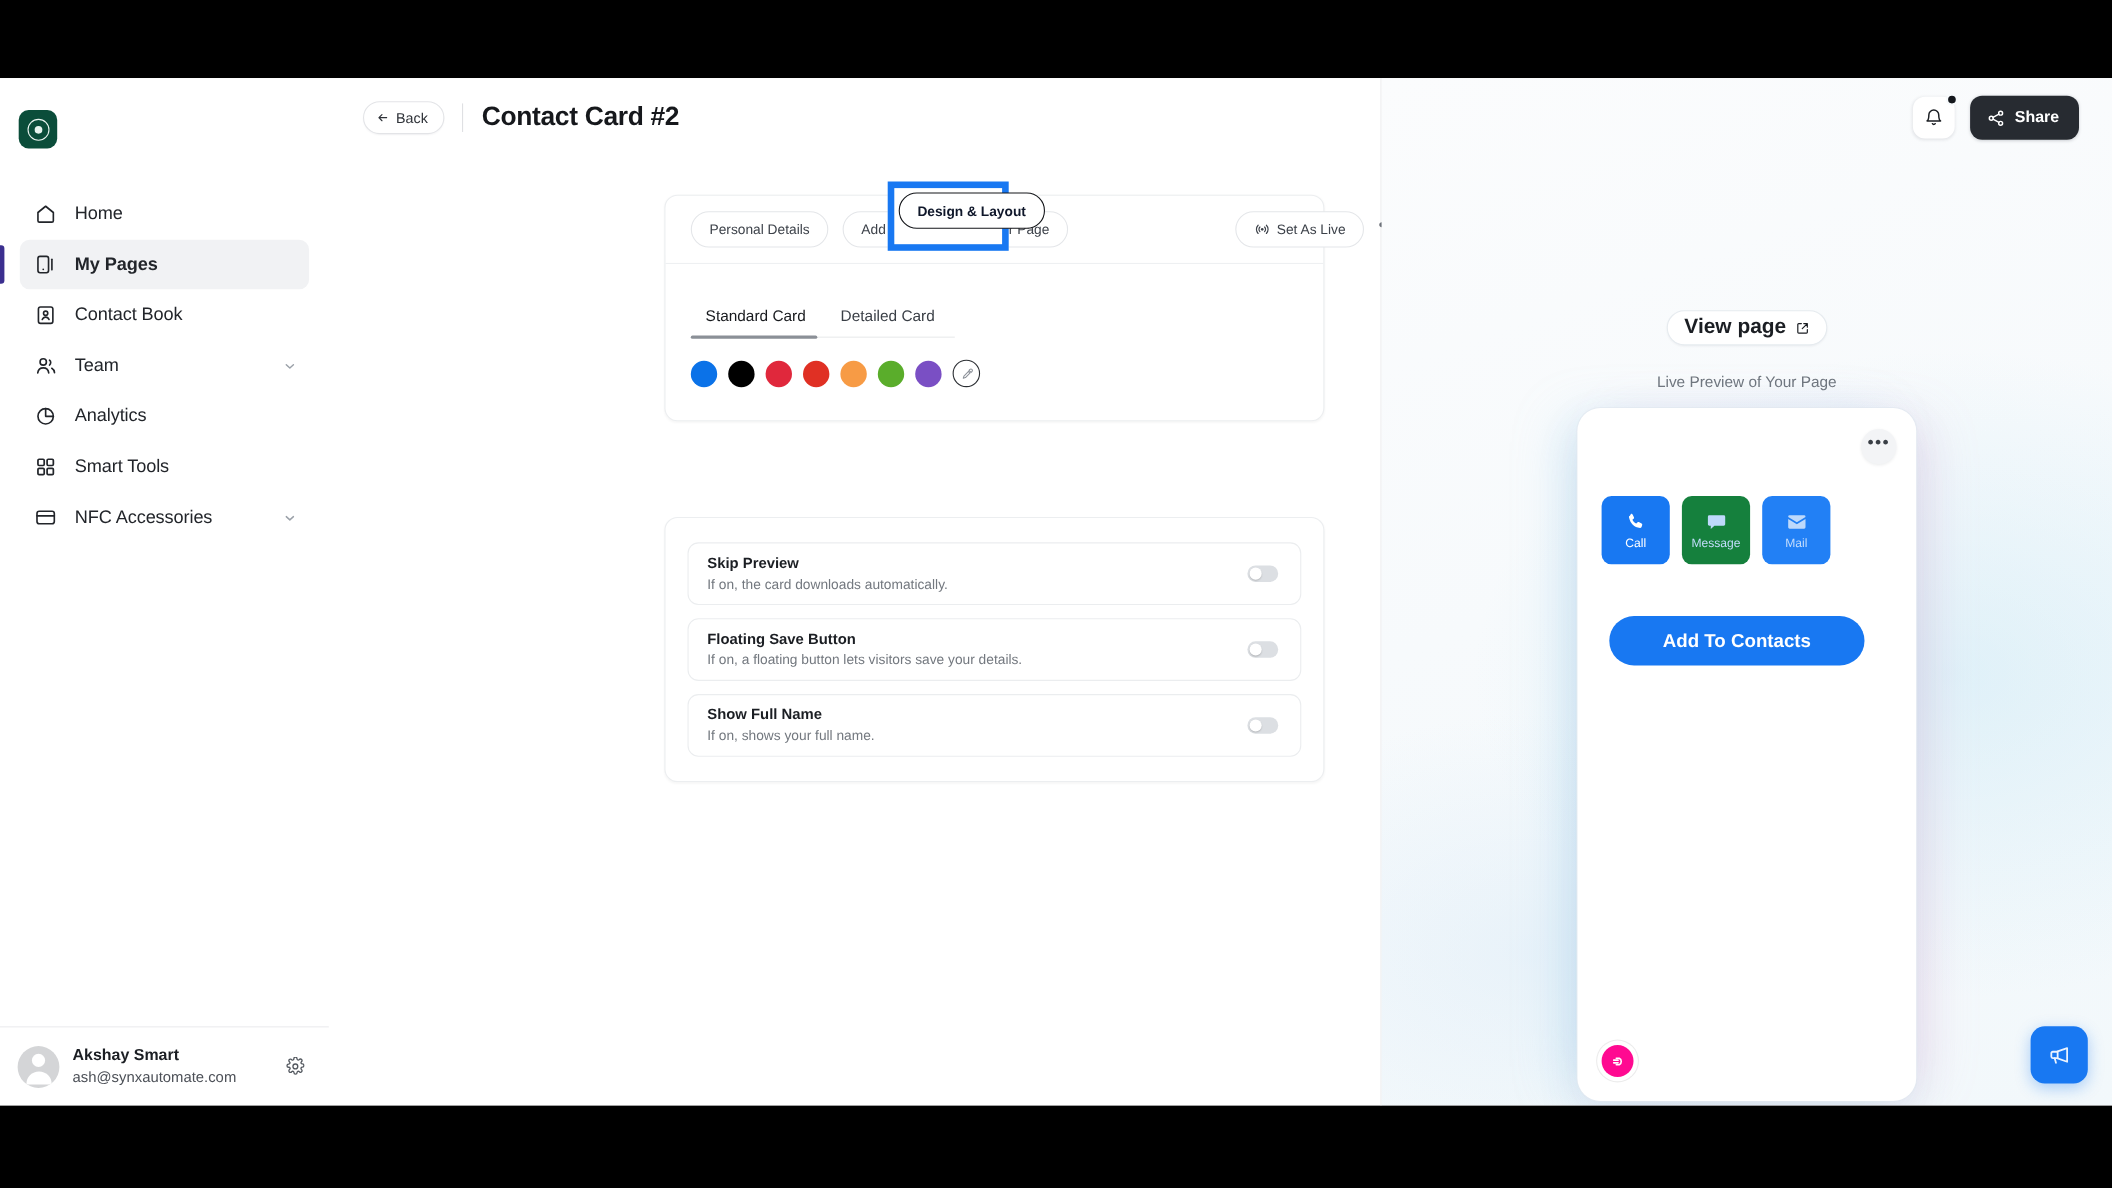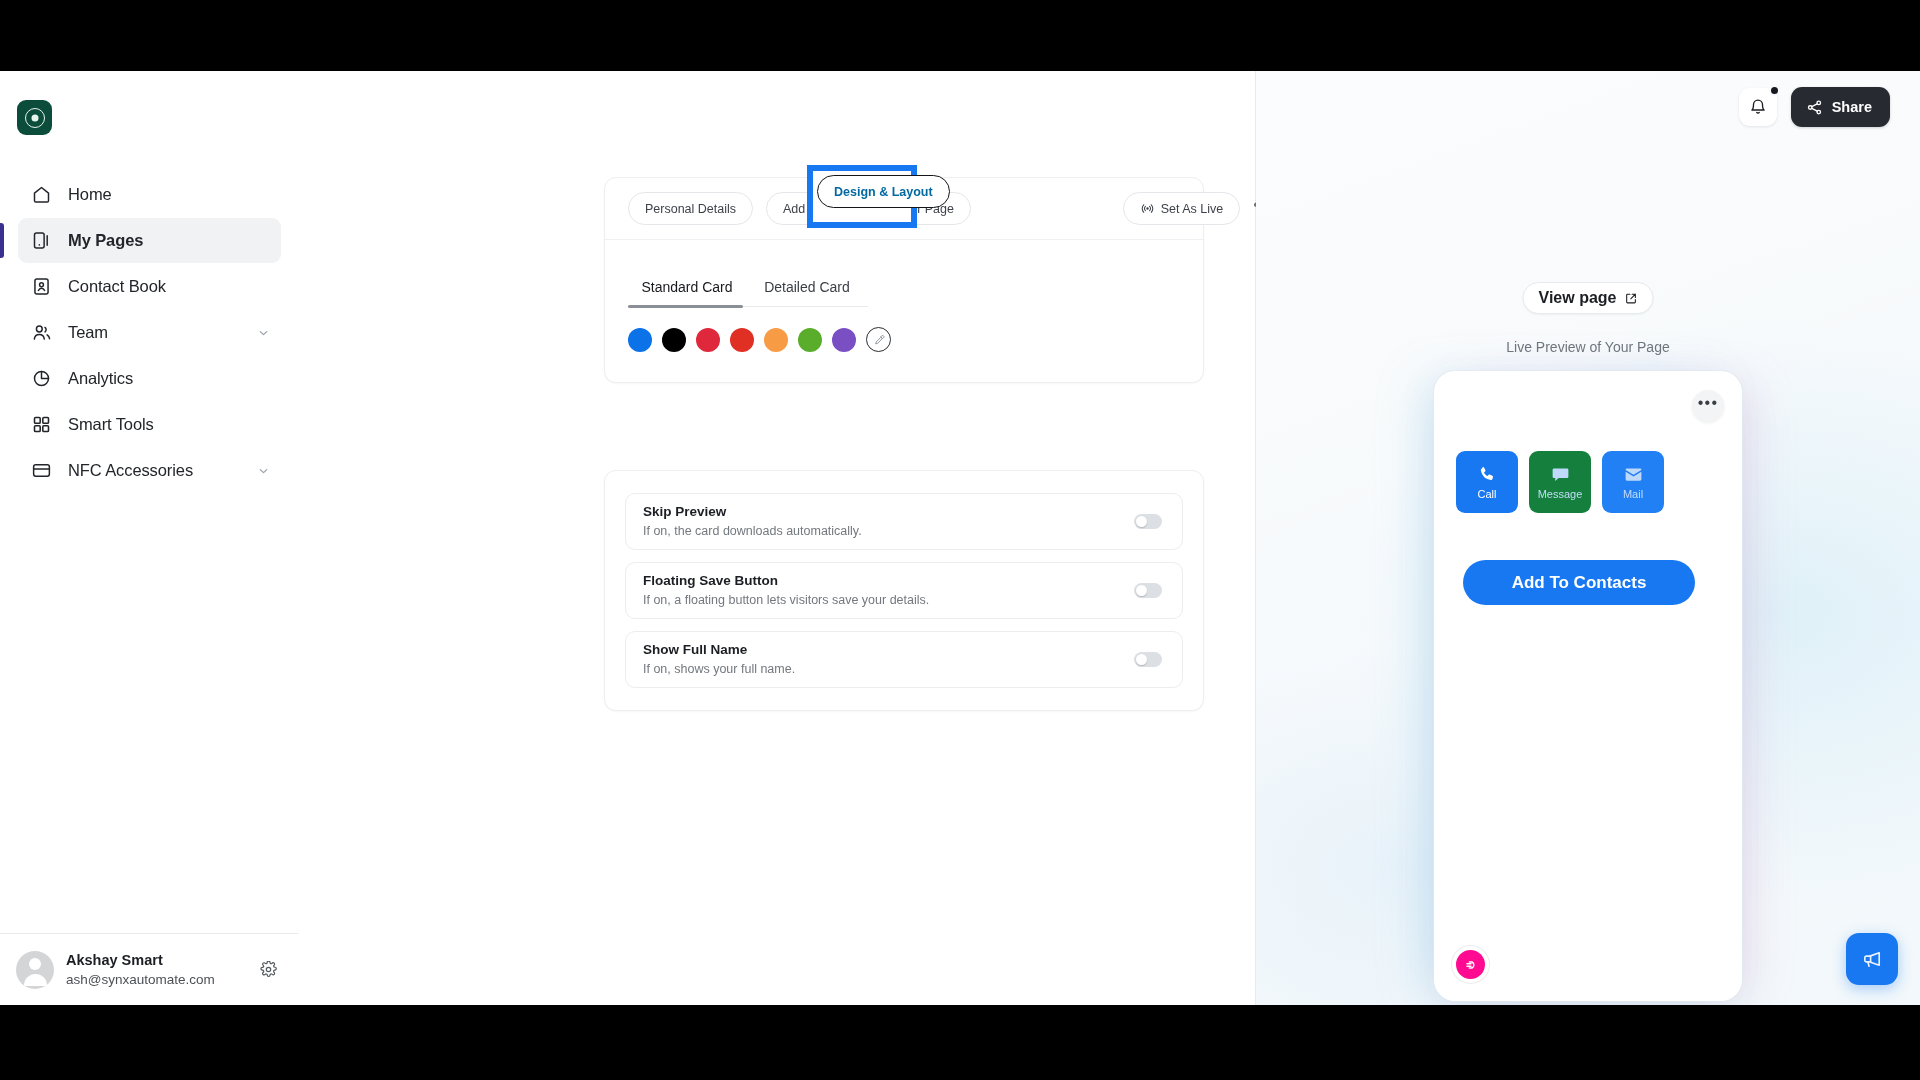--- a/index.html
+++ b/index.html
@@ -182,21 +182,21 @@
     border-radius: 17px;
     background: #fff;
     display: flex; align-items: center; justify-content: center;
     padding: 0 16px;
     font-size: 12.5px; color: #3d424a;
     white-space: nowrap;
     cursor: pointer;
   }
   .pill.selected {
     border: 1.6px solid #14161a;
-    color: #0369a1;
+    color: #0f172a;
     font-weight: 700;
   }
   .pill .live-ico { width: 15px; height: 15px; margin-right: 6px; color:#3d424a; }
   #tab-highlight {
     position: absolute;
     left: 202px; top: -13px;
     width: 110px; height: 63px;
     border: 6px solid #1878f2;
     background: #fff;
     z-index: 2;
@@ -345,21 +345,21 @@
     position: absolute;
     left: 50%; transform: translateX(-50%);
     top: 211px;
     height: 32px;
     background: #fff;
     border: 1px solid #e6ebef;
     border-radius: 17px;
     display: flex; align-items: center;
     padding: 0 15px;
     gap: 8px;
-    font-size: 16px; font-weight: 700; color: #1b1e23;
+    font-size: 19px; font-weight: 700; color: #1b1e23;
     cursor: pointer;
     box-shadow: 0 1px 2px rgba(16,24,40,.05);
   }
   #viewpage-btn svg { width: 13px; height: 13px; color:#1b1e23; }
 
   #preview-caption {
     position: absolute;
     left: 50%; transform: translateX(-50%);
     top: 268px;
     font-size: 14px; color: #6e757d;
@@ -539,20 +539,30 @@
           <circle cx="12" cy="12" r="3.1"></circle>
           <path d="M19.4 14a1.6 1.6 0 0 0 .3 1.8l.1.1a2 2 0 1 1-2.8 2.8l-.1-.1a1.6 1.6 0 0 0-2.7 1.1v.2a2 2 0 1 1-4 0v-.1a1.6 1.6 0 0 0-2.8-1.1l-.1.1a2 2 0 1 1-2.8-2.8l.1-.1A1.6 1.6 0 0 0 3.5 13h-.2a2 2 0 0 1 0-4h.1A1.6 1.6 0 0 0 4.6 6.2l-.1-.1a2 2 0 1 1 2.8-2.8l.1.1a1.6 1.6 0 0 0 2.7-1.1v-.2a2 2 0 1 1 4 0v.1a1.6 1.6 0 0 0 2.8 1.1l.1-.1a2 2 0 1 1 2.8 2.8l-.1.1a1.6 1.6 0 0 0 1.1 2.7h.2a2 2 0 0 1 0 4h-.1a1.6 1.6 0 0 0-1.5 1z"></path>
         </svg>
     </div>
   </aside>
 
   <div id="main">
 
     <section id="editor">
 
+      <div id="topbar">
+        <div id="back-btn">
+          <svg class="arrow" viewBox="0 0 24 24" fill="none" stroke="currentColor" stroke-width="2.1" stroke-linecap="round" stroke-linejoin="round">
+              <path d="M19 12H5M10.5 6.5 5 12l5.5 5.5"></path>
+            </svg>
+          <span>Back</span>
+        </div>
+        <div id="topbar-div"></div>
+        <h1 id="page-title">Contact Card #2</h1>
+      </div>
 
       <div id="design-panel" class="panel">
 
         <div id="tabs-row">
           <div class="pill">
             <span>Personal Details</span>
           </div>
           <div class="pill">
             <span>Add More Details to Your Page</span>
           </div>

